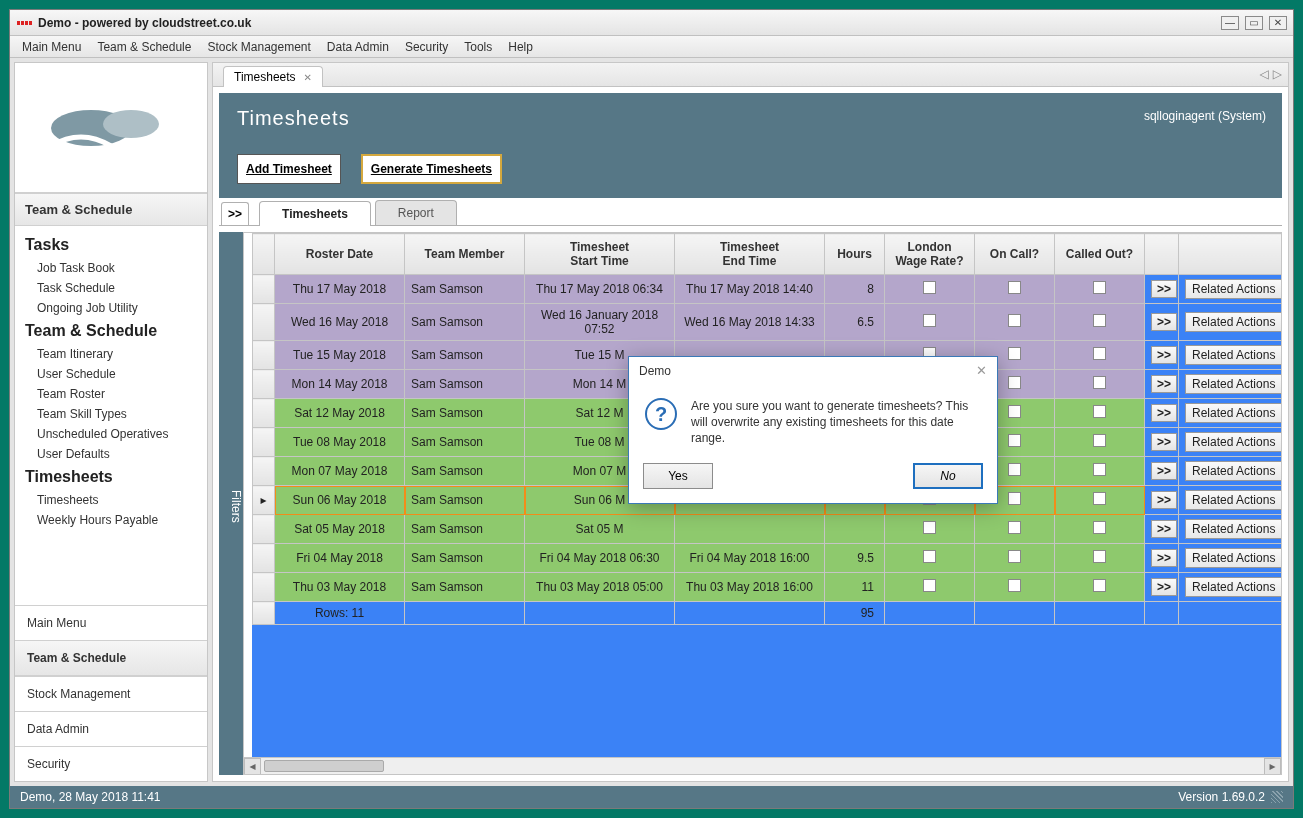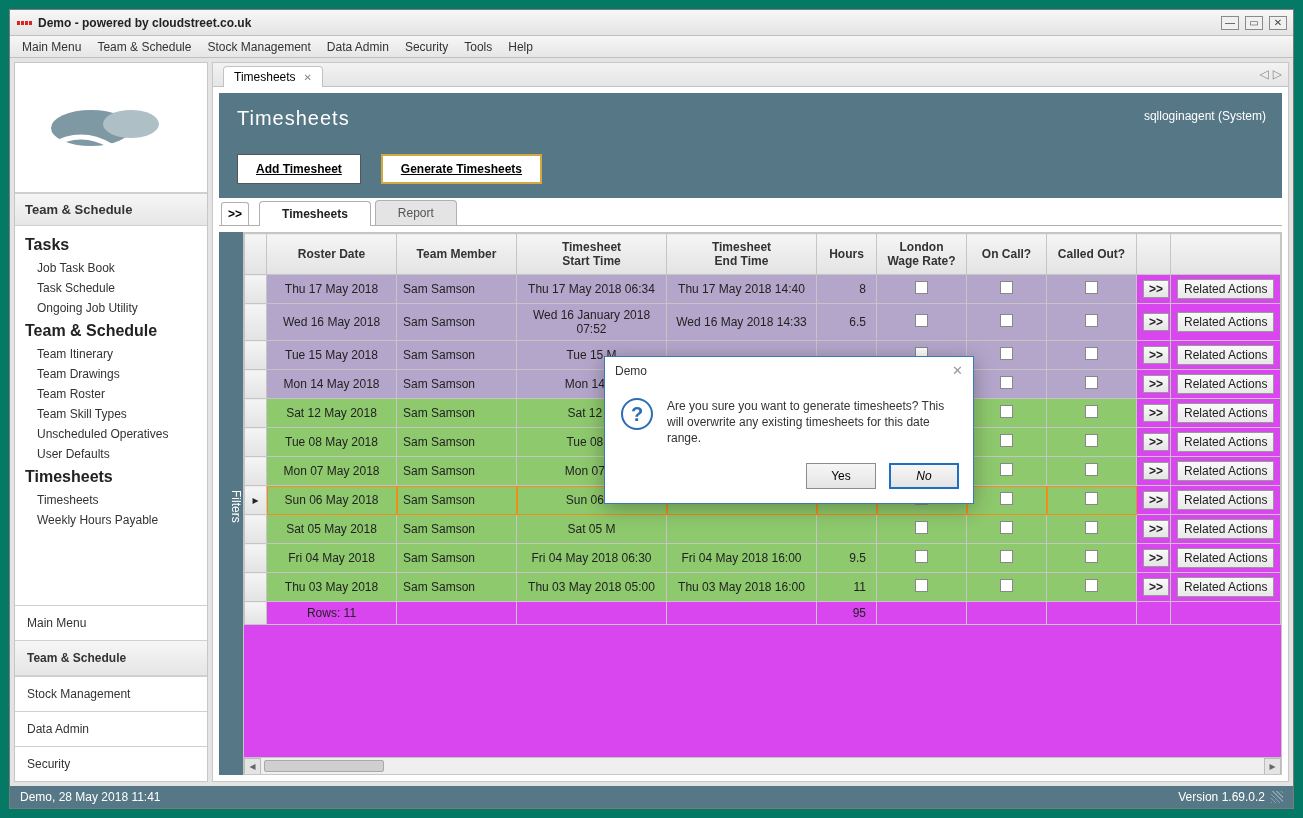--- a/index.html
+++ b/index.html
@@ -28,30 +28,30 @@
   .main { flex: 1; display: flex; flex-direction: column; border: 1px solid #c7c7c7; background: #f3f3f3; overflow: hidden; }
   .doc-tabs { height: 24px; background: linear-gradient(#f3f3f3,#e5e5e5); display: flex; align-items: flex-end; padding-left: 10px; position: relative; border-bottom: 1px solid #c2c2c2; }
   .doc-tab { background: #fff; border: 1px solid #c2c2c2; border-bottom: none; border-radius: 4px 4px 0 0; padding: 3px 10px; display: flex; align-items: center; gap: 8px; font-size: 12px; margin-bottom: -1px; }
   .doc-tab .x { font-size: 10px; color: #888; cursor: pointer; }
   .doc-tabs .tab-nav { position: absolute; right: 6px; top: 4px; display: flex; gap: 4px; color: #888; }
   .content { flex: 1; background: #fff; padding: 6px; overflow: hidden; display: flex; flex-direction: column; }
   .header-band { background: #567786; color: #fff; padding: 14px 18px; position: relative; }
   .header-band h1 { font-size: 20px; font-weight: normal; letter-spacing: 1px; }
   .header-band .user { position: absolute; right: 16px; top: 16px; font-size: 12px; }
   .action-bar { background: #567786; padding: 10px 18px 14px; display: flex; gap: 20px; }
-  .abtn { background: #fff; border: 1px solid #555; padding: 6px 18px; font-size: 12px; cursor: pointer; font-weight: bold; text-decoration: underline; text-align: center; }
+  .abtn { background: #fff; border: 1px solid #555; padding: 6px 8px; font-size: 12px; cursor: pointer; font-weight: bold; text-decoration: underline; text-align: center; }
   .abtn.gen { border: 2px solid #d4a83e; }
   .sub-tabs-row { display: flex; align-items: flex-end; border-bottom: 1px solid #b0b0b0; background: #fff; margin-top: 2px; }
   .expand-btn { background: #fff; border: 1px solid #b0b0b0; border-bottom: none; border-radius: 3px 3px 0 0; padding: 4px 6px; font-weight: bold; cursor: pointer; margin-right: 10px; margin-left: 2px; }
   .sub-tab { border: 1px solid #b0b0b0; border-bottom: none; border-radius: 4px 4px 0 0; background: #e4e4e4; padding: 5px 22px; cursor: pointer; font-size: 12px; color: #555; margin-right: 4px; }
   .sub-tab.active { background: #fff; font-weight: bold; color: #222; position: relative; top: 1px; }
   .grid-wrap { flex: 1; display: flex; overflow: hidden; padding: 6px 0 0 0; }
   .filters-side { width: 24px; background: #567786; color: #fff; writing-mode: vertical-rl; text-orientation: mixed; text-align: center; padding-top: 6px; font-size: 12px; border-radius: 0 0 0 0; }
   .grid-area { flex: 1; border: 1px solid #c5c5c5; overflow: hidden; display: flex; flex-direction: column; }
-  .grid-scroll { flex: 1; overflow: auto; background: #d946ef; }
+  .grid-scroll { flex: 1; overflow: auto; background: #3b82f6; margin-left: 8px; }
   table.grid { border-collapse: collapse; width: 100%; font-size: 12px; table-layout: fixed; }
   table.grid th { background: linear-gradient(#f5f5f5,#e3e3e3); border: 1px solid #c5c5c5; padding: 6px 4px; font-weight: bold; color: #333; text-align: center; }
   table.grid td { border: 1px solid #c5c5c5; padding: 4px 6px; text-align: center; color: #222; height: 22px; }
   table.grid td.left { text-align: left; }
   table.grid td.right { text-align: right; padding-right: 10px; }
   .row-purple td.colored { background: #B4A6CB; }
   .row-green td.colored { background: #8EC96D; }
   .row-selected td.colored { outline: 1px solid #f28c1a; outline-offset: -1px; }
   .row-marker { width: 22px; background: linear-gradient(#f5f5f5,#e3e3e3); }
   .cbx { width: 13px; height: 13px; border: 1px solid #888; background: #fff; display: inline-block; }
@@ -59,27 +59,27 @@
   .ra { border: 1px solid #999; background: linear-gradient(#fafafa,#e8e8e8); padding: 2px 6px; cursor: pointer; display: inline-block; white-space: nowrap; }
   .hscroll { height: 17px; background: #efefef; border-top: 1px solid #c5c5c5; position: relative; }
   .hscroll .thumb { position: absolute; left: 20px; top: 2px; height: 12px; width: 120px; background: #cfcfcf; border: 1px solid #aaa; border-radius: 2px; }
   .hscroll .larr, .hscroll .rarr { position: absolute; top: 0; width: 17px; height: 17px; background: #e4e4e4; border: 1px solid #bcbcbc; text-align: center; line-height: 14px; color: #666; }
   .hscroll .larr { left: 0; }
   .hscroll .rarr { right: 0; }
   .statusbar { height: 22px; background: #567786; color: #fff; display: flex; align-items: center; padding: 0 10px; font-size: 12px; }
   .statusbar .ver { margin-left: auto; margin-right: 6px; }
   .statusbar .grip { width: 12px; height: 12px; background: repeating-linear-gradient(45deg,#8aa2ad,#8aa2ad 1px,transparent 1px,transparent 3px); }
   
-  .modal { position: absolute; top: 356px; left: 604px; width: 370px; background: #fff; border: 1px solid #3a79b7; box-shadow: 0 4px 20px rgba(0,0,0,0.3); }
+  .modal { position: absolute; top: 356px; left: 628px; width: 370px; background: #fff; border: 1px solid #3a79b7; box-shadow: 0 4px 20px rgba(0,0,0,0.3); }
   .modal .m-title { background: #fff; padding: 6px 10px; font-size: 12px; display: flex; align-items: center; color: #333; }
   .modal .m-title .mx { margin-left: auto; color: #999; cursor: pointer; font-size: 13px; }
   .modal .m-body { display: flex; padding: 14px 16px 8px; gap: 14px; align-items: flex-start; }
   .qicon { width: 32px; height: 32px; border-radius: 50%; border: 2px solid #2a6db5; display: flex; align-items: center; justify-content: center; color: #2a6db5; font-size: 20px; font-weight: bold; flex-shrink: 0; }
   .m-body p { font-size: 12px; color: #333; line-height: 1.35; }
-  .m-buttons { display: flex; justify-content: flex-end; gap: 13px; padding: 8px 14px 14px; }
+  .m-buttons { display: flex; justify-content: space-between; gap: 0; padding: 8px 14px 14px; }
   .m-buttons button { width: 70px; padding: 4px 0; border: 1px solid #8c8c8c; background: linear-gradient(#f6f6f6,#e4e4e4); cursor: pointer; font-size: 12px; }
   .m-buttons button.primary { border: 2px solid #1e6fbf; font-style: italic; }
 </style>
 </head>
 <body>
 
 <div class="window">
   <div class="titlebar">
     <div class="app-icon">
         <span></span>
@@ -117,21 +117,21 @@
         </div>
       </div>
       <div class="sb-heading">Team &amp; Schedule</div>
       <div class="nav-block" id="nav-block">
           <div class="nav-group">Tasks</div>
           <div class="nav-item">Job Task Book</div>
           <div class="nav-item">Task Schedule</div>
           <div class="nav-item">Ongoing Job Utility</div>
           <div class="nav-group">Team &amp; Schedule</div>
           <div class="nav-item">Team Itinerary</div>
-          <div class="nav-item">Team Drawings</div>
+          <div class="nav-item">User Schedule</div>
           <div class="nav-item">Team Roster</div>
           <div class="nav-item">Team Skill Types</div>
           <div class="nav-item">Unscheduled Operatives</div>
           <div class="nav-item">User Defaults</div>
           <div class="nav-group">Timesheets</div>
           <div class="nav-item">Timesheets</div>
           <div class="nav-item">Weekly Hours Payable</div>
         </div>
       <div class="sb-bottom" id="sb-bottom">
           <div class="sb-btn">Main Menu</div>

